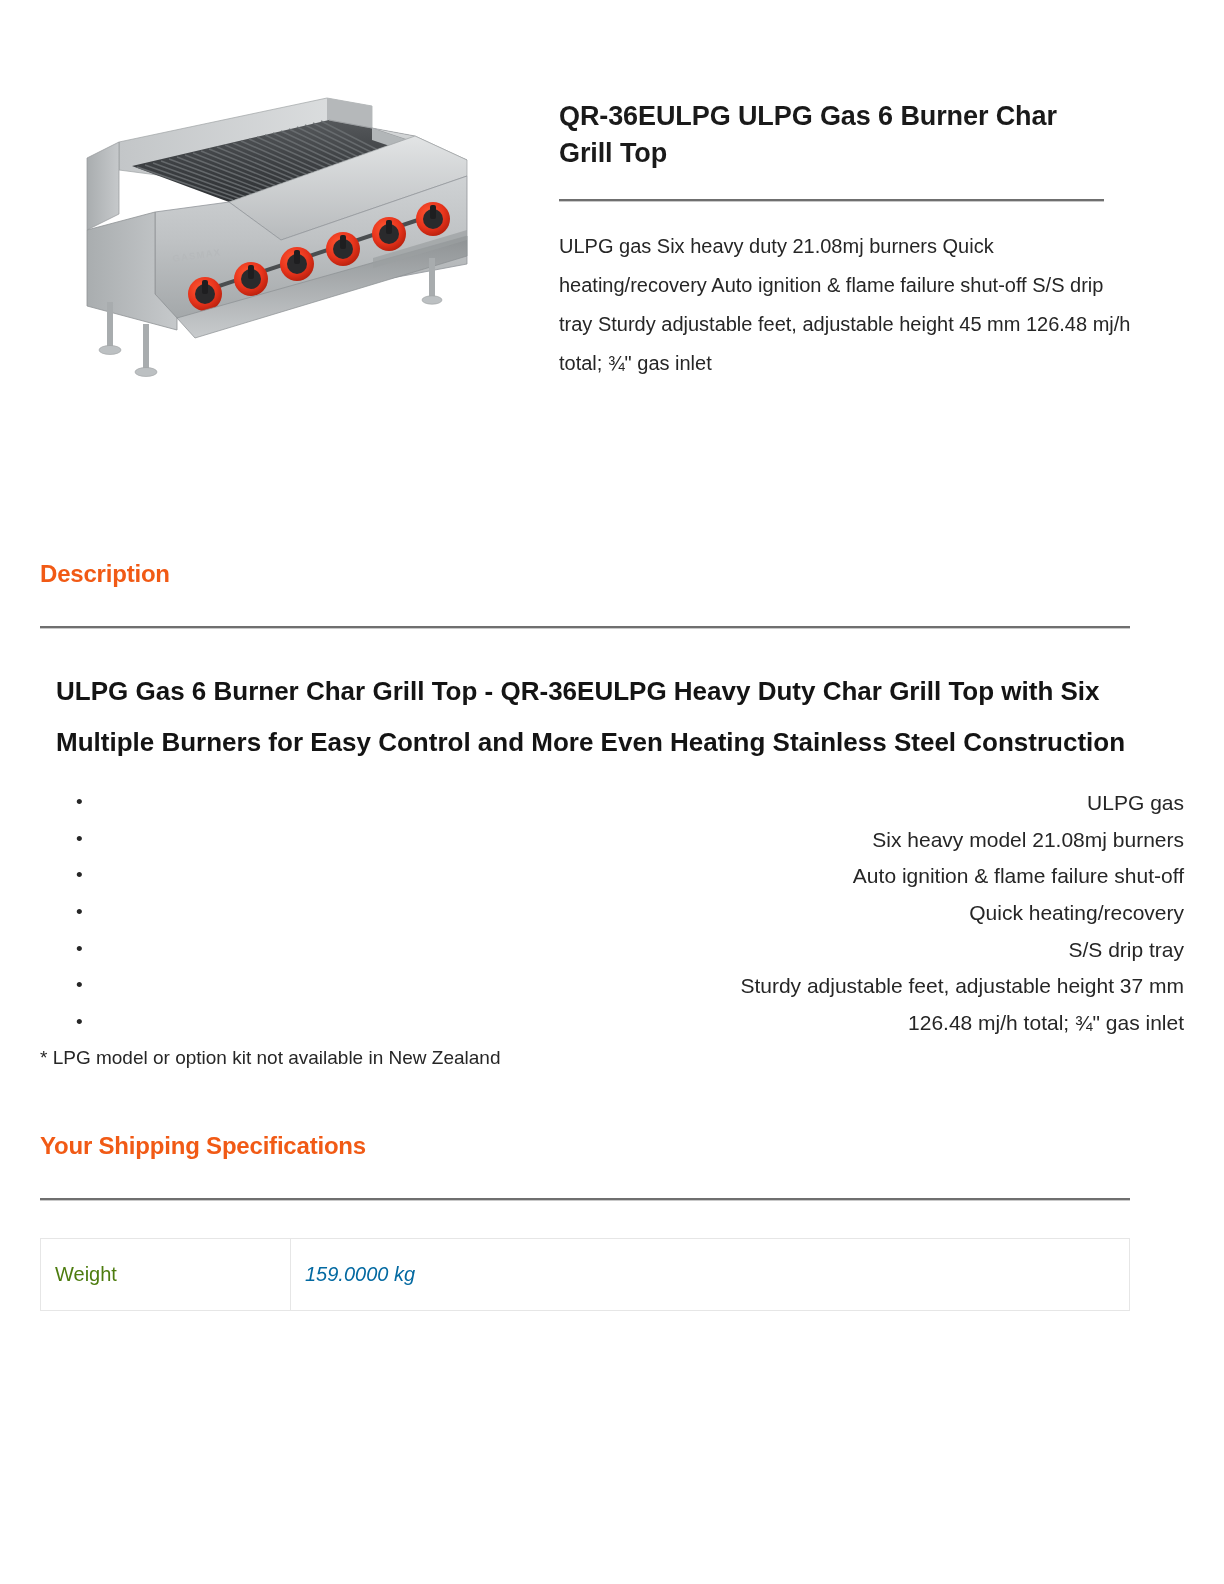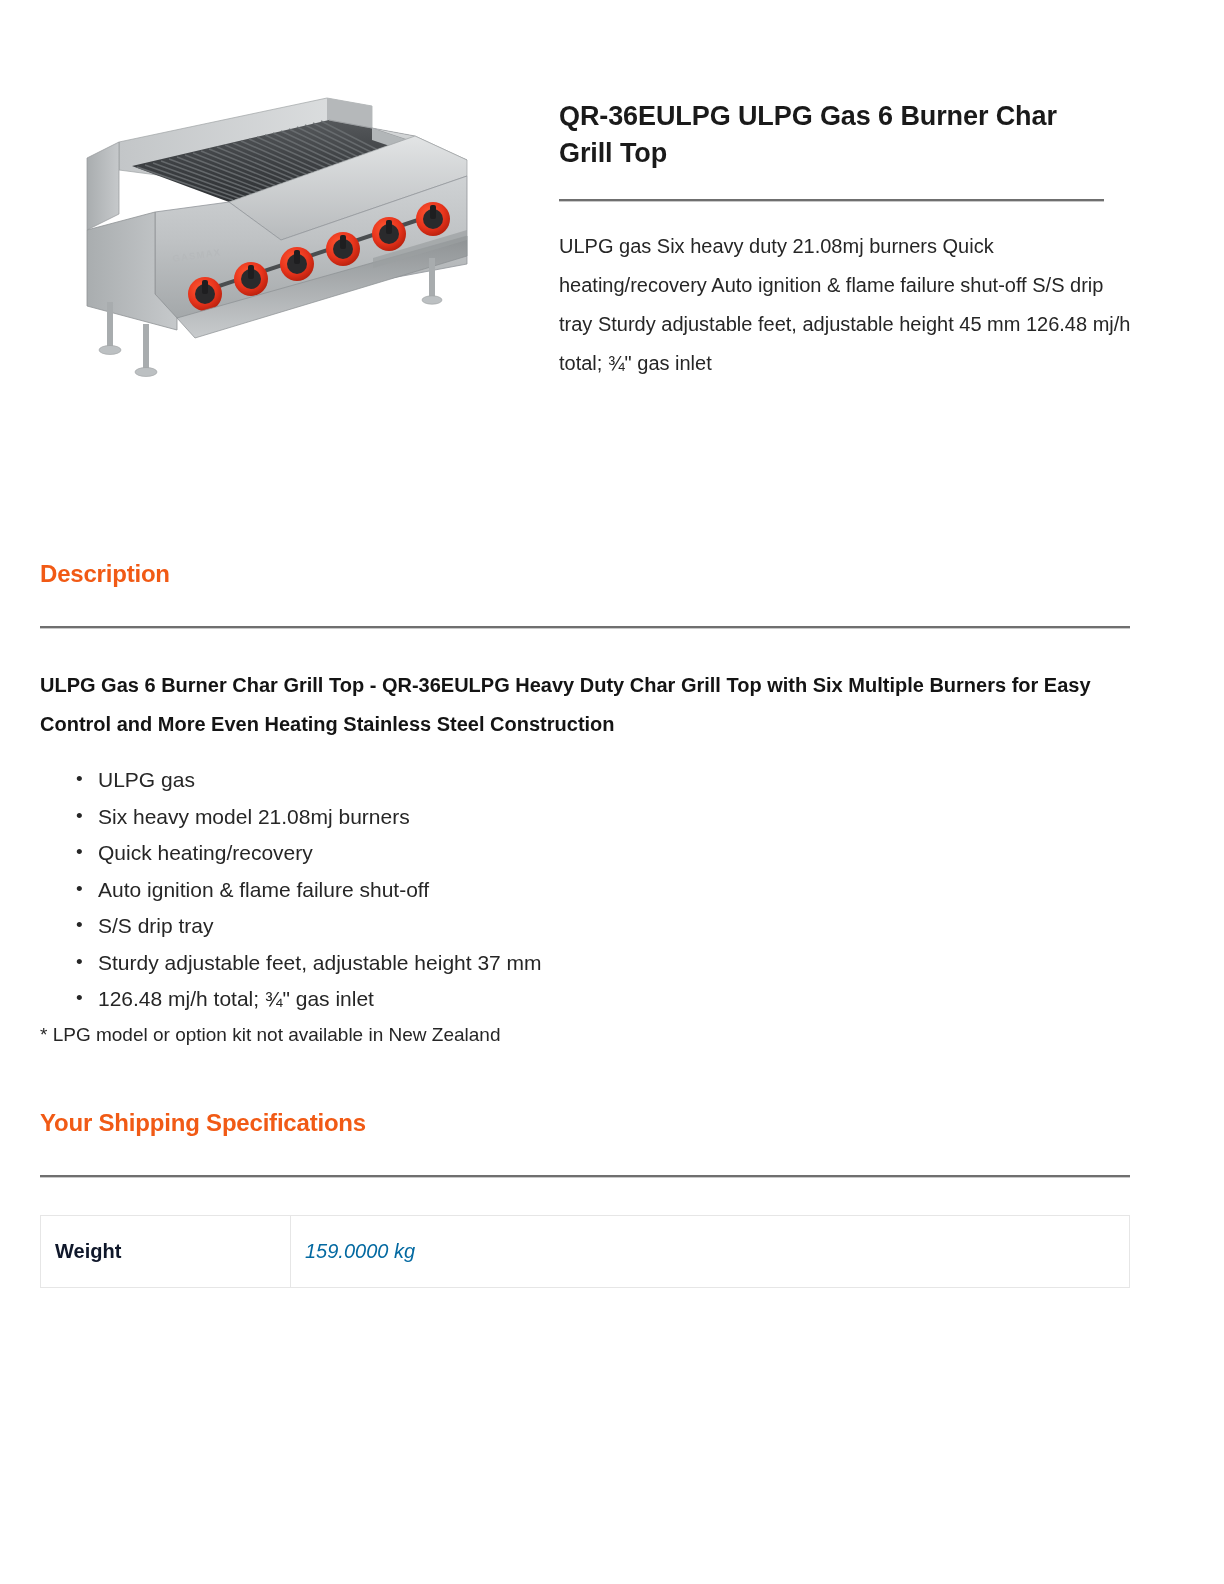--- a/index.html
+++ b/index.html
@@ -93,32 +93,33 @@
     margin: 0 0 38px 0;
     letter-spacing: -0.2px;
   }
 
   .section-rule {
     width: 1090px;
     margin-bottom: 38px;
   }
 
   p.lead-bold {
-    font-size: 20px;
+    font-size: 26px;
     font-weight: bold;
     line-height: 1.95;
     color: #141414;
-    margin: 0 0 18px 0;
+    margin: 0 0 18px 16px;
     max-width: 1090px;
   }
 
   ul.feature-list {
     margin: 0 0 0 0;
     padding-left: 58px;
     list-style: none;
+    text-align: right;
   }
   ul.feature-list li {
     font-size: 21px;
     line-height: 1.74;
     color: #262626;
     position: relative;
   }
   ul.feature-list li::before {
     content: "\2022";
     position: absolute;
@@ -143,22 +144,22 @@
   }
   table.spec-table td {
     border: 1px solid #e6e6e6;
     padding: 22px 16px 22px 14px;
     font-size: 20px;
     vertical-align: middle;
     height: 72px;
   }
   td.spec-label {
     width: 250px;
-    font-weight: bold;
-    color: #0f172a;
+    font-weight: normal;
+    color: #4d7c0f;
   }
   td.spec-value {
     font-style: italic;
     color: #0369a1;
   }
 
   .spacer-80 { height: 80px; }
   .spacer-58 { height: 58px; }
 </style>
 </head>
@@ -308,22 +309,22 @@
 
   <div class="section">
     <h2 class="section-heading">Description</h2>
     <hr class="rule section-rule">
 
     <p class="lead-bold">ULPG Gas 6 Burner Char Grill Top - QR-36EULPG Heavy Duty Char Grill Top with Six Multiple Burners for Easy Control and More Even Heating Stainless Steel Construction</p>
 
     <ul class="feature-list">
       <li>ULPG gas</li>
       <li>Six heavy model 21.08mj burners</li>
+      <li>Auto ignition &amp; flame failure shut-off</li>
       <li>Quick heating/recovery</li>
-      <li>Auto ignition &amp; flame failure shut-off</li>
       <li>S/S drip tray</li>
       <li>Sturdy adjustable feet, adjustable height 37 mm</li>
       <li>126.48 mj/h total; ¾" gas inlet</li>
     </ul>
 
     <p class="footnote">* LPG model or option kit not available in New Zealand</p>
   </div>
 
   <div class="spacer-58"></div>
 

